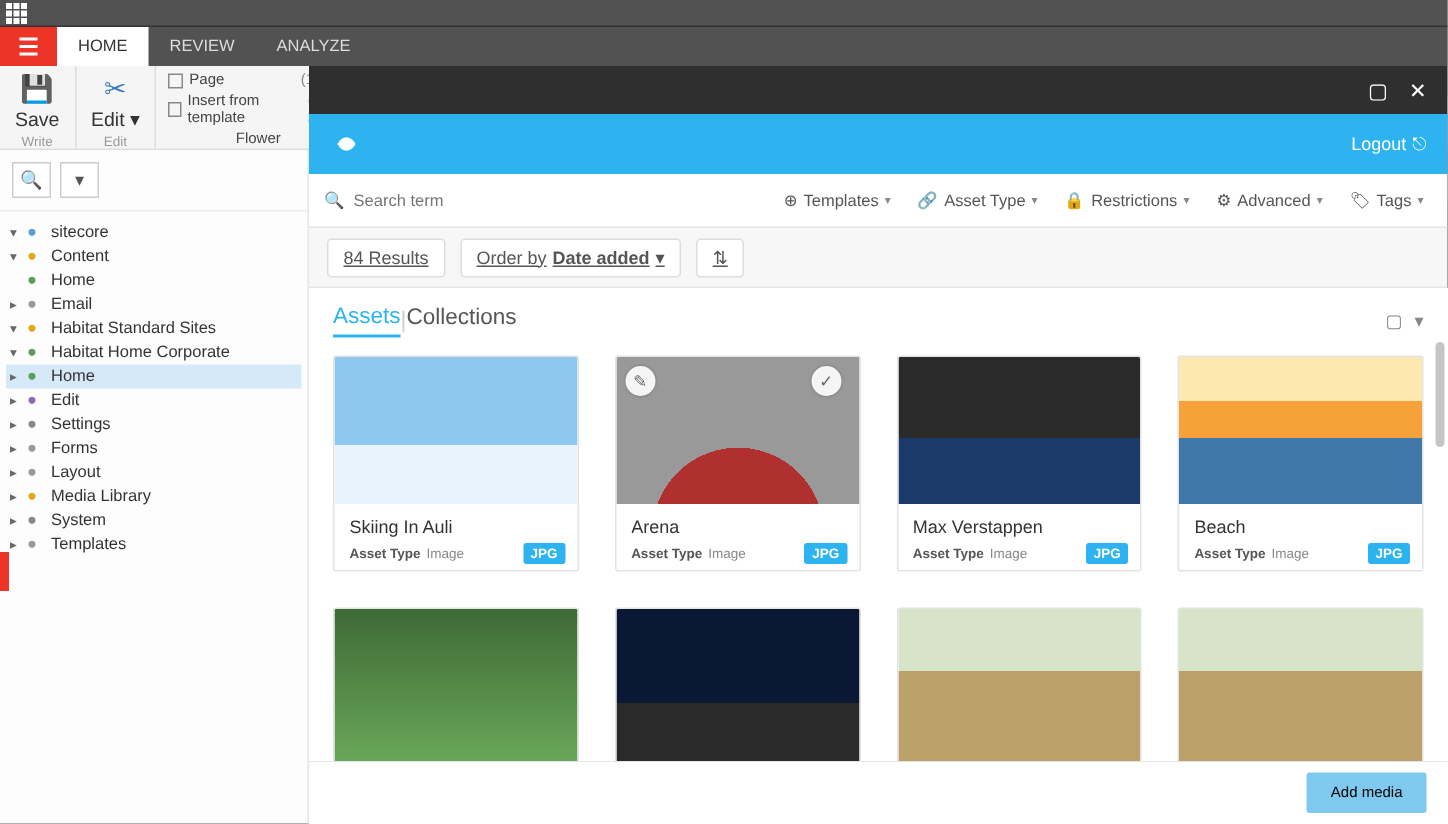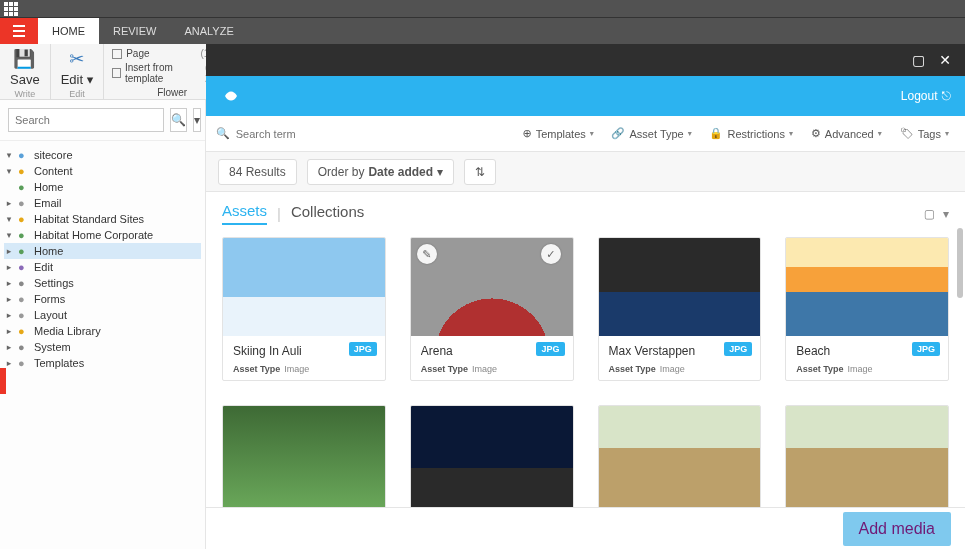--- a/index.html
+++ b/index.html
@@ -54,47 +54,47 @@
 .bluebar .logout { font-size:12px; cursor:pointer; display:flex; align-items:center; gap:4px; }
 
 .filterbar { height:36px; background:#fff; border-bottom:1px solid #e5e5e5; display:flex; align-items:center; padding:0 10px; font-size:11px; color:#555; }
 .filterbar .search { display:flex; align-items:center; gap:6px; flex:0 0 140px; }
 .filterbar input { border:none; outline:none; font-size:11px; width:100px; }
 .filters { display:flex; gap:6px; margin-left:auto; }
 .fbtn { display:flex; align-items:center; gap:4px; padding:4px 6px; cursor:pointer; color:#555; }
 .fbtn .chev { font-size:8px; color:#888; }
 
 .resultbar { height:40px; background:#f7f7f7; border-bottom:1px solid #e5e5e5; display:flex; align-items:center; gap:10px; padding:0 12px; font-size:12px; color:#555; }
-.pillbtn { background:#fff; border:1px solid #ddd; border-radius:3px; padding:5px 10px; display:flex; align-items:center; gap:4px; cursor:pointer; }
+.pillbtn { background:#fff; border:1px solid #ddd; border-radius:3px; padding:5px 10px; display:flex; align-items:center; gap:4px; cursor:pointer;text-decoration:underline; }
 
 .contentarea { flex:1; background:#fff; overflow:auto; position:relative; padding:10px 16px 50px 16px; }
-.viewtabs { display:flex; align-items:center; font-size:15px; color:#555; gap:10px; margin-bottom:12px; }
+.viewtabs { display:flex; align-items:center; font-size:15px; color:#555; margin-bottom:12px; }
 .viewtabs .vt { cursor:pointer; padding-bottom:4px; }
 .viewtabs .vt.active { color:#2cb3f0; border-bottom:2px solid #2cb3f0; }
 .viewtabs .sep { color:#ccc; }
 .viewtabs .right { margin-left:auto; display:flex; gap:8px; align-items:center; font-size:12px; color:#888; }
 .viewtabs .right span { cursor:pointer; }
 
 .grid-assets { display:grid; grid-template-columns: repeat(4, 1fr); gap:24px 24px; }
 .card { border:1px solid #e3e3e3; border-radius:2px; overflow:hidden; background:#fff; position:relative; }
 .thumb { height:98px; background:#ddd; position:relative; display:flex; align-items:center; justify-content:center; overflow:hidden; }
 .card2 .thumb { height:104px; }
 .cardbody { padding:8px 10px 6px 10px; }
 .cardtitle { font-size:12px; color:#333; white-space:nowrap; overflow:hidden; text-overflow:ellipsis; }
 .cardmeta { font-size:9px; color:#888; margin-top:6px; }
 .cardmeta b { color:#555; font-weight:600; margin-right:4px; }
-.badge { position:absolute; right:8px; bottom:24px; background:#2cb3f0; color:#fff; font-size:9px; font-weight:600; padding:2px 5px; border-radius:2px; }
+.badge { position:absolute; right:8px; bottom:4px; background:#2cb3f0; color:#fff; font-size:9px; font-weight:600; padding:2px 5px; border-radius:2px; }
 .card .hover { position:absolute; top:6px; left:6px; display:flex; gap:6px; }
 .card .hover .circ { width:20px; height:20px; border-radius:50%; background:rgba(255,255,255,.9); display:flex; align-items:center; justify-content:center; color:#666; font-size:11px; box-shadow:0 0 2px rgba(0,0,0,.3); }
 
 .row2 .card { border:1px solid #e3e3e3; }
 .row2 .cardbody { padding:8px 10px; }
 
 .addbar { position:absolute; left:0; right:0; bottom:0; height:42px; background:#fff; border-top:1px solid #e5e5e5; display:flex; align-items:center; justify-content:flex-end; padding:0 14px; }
-.addbtn { background:#7fc9ee; color:#701a75; border:none; padding:8px 16px; font-size:16px; border-radius:2px; cursor:pointer; }
+.addbtn { background:#7fc9ee; color:#000000; border:none; padding:8px 16px; font-size:10px; border-radius:2px; cursor:pointer; }
 
 .sidehint { position:absolute; right:0; top:64px; width:48px; height:440px; background:#f2f2f2; border-left:1px solid #ddd; z-index:4; }
 .sidehint .blk { height:40px; border-bottom:1px solid #e0e0e0; }
 .sidehint .dk { background:#d9d9d9; height:30px; }
 
 
 .sky { background:linear-gradient(#8ec8ef 60%, #e9f3fb 60%); }
 .stadium { background:radial-gradient(circle at 50% 120%, #b03030 40%, #999 40%); }
 .f1 { background:linear-gradient(#2a2a2a 55%, #1a3a6a 55%); }
 .beach { background:linear-gradient(#fce9b0 30%, #f7a13a 30% 55%, #3e77a8 55%); }
@@ -152,21 +152,20 @@
         <span class="ck"></span>
         <span>Insert from template</span>
         <span class="pg">(2 of 2)</span>
       </div>
     <div class="sublabel" style="text-align:center">Flower</div>
   </div>
 </div>
 
 <div class="leftcol">
   <div class="searchrow">
-    <input placeholder="Search" style="">
     <div class="iconbtn">🔍</div>
     <div class="iconbtn">▾</div>
   </div>
   <div class="tree" id="tree">
       <div class="node indent1">
         <span class="caret">▾</span>
         <span class="ic cube">●</span>
         <span>sitecore</span>
       </div>
       <div class="node indent2">

